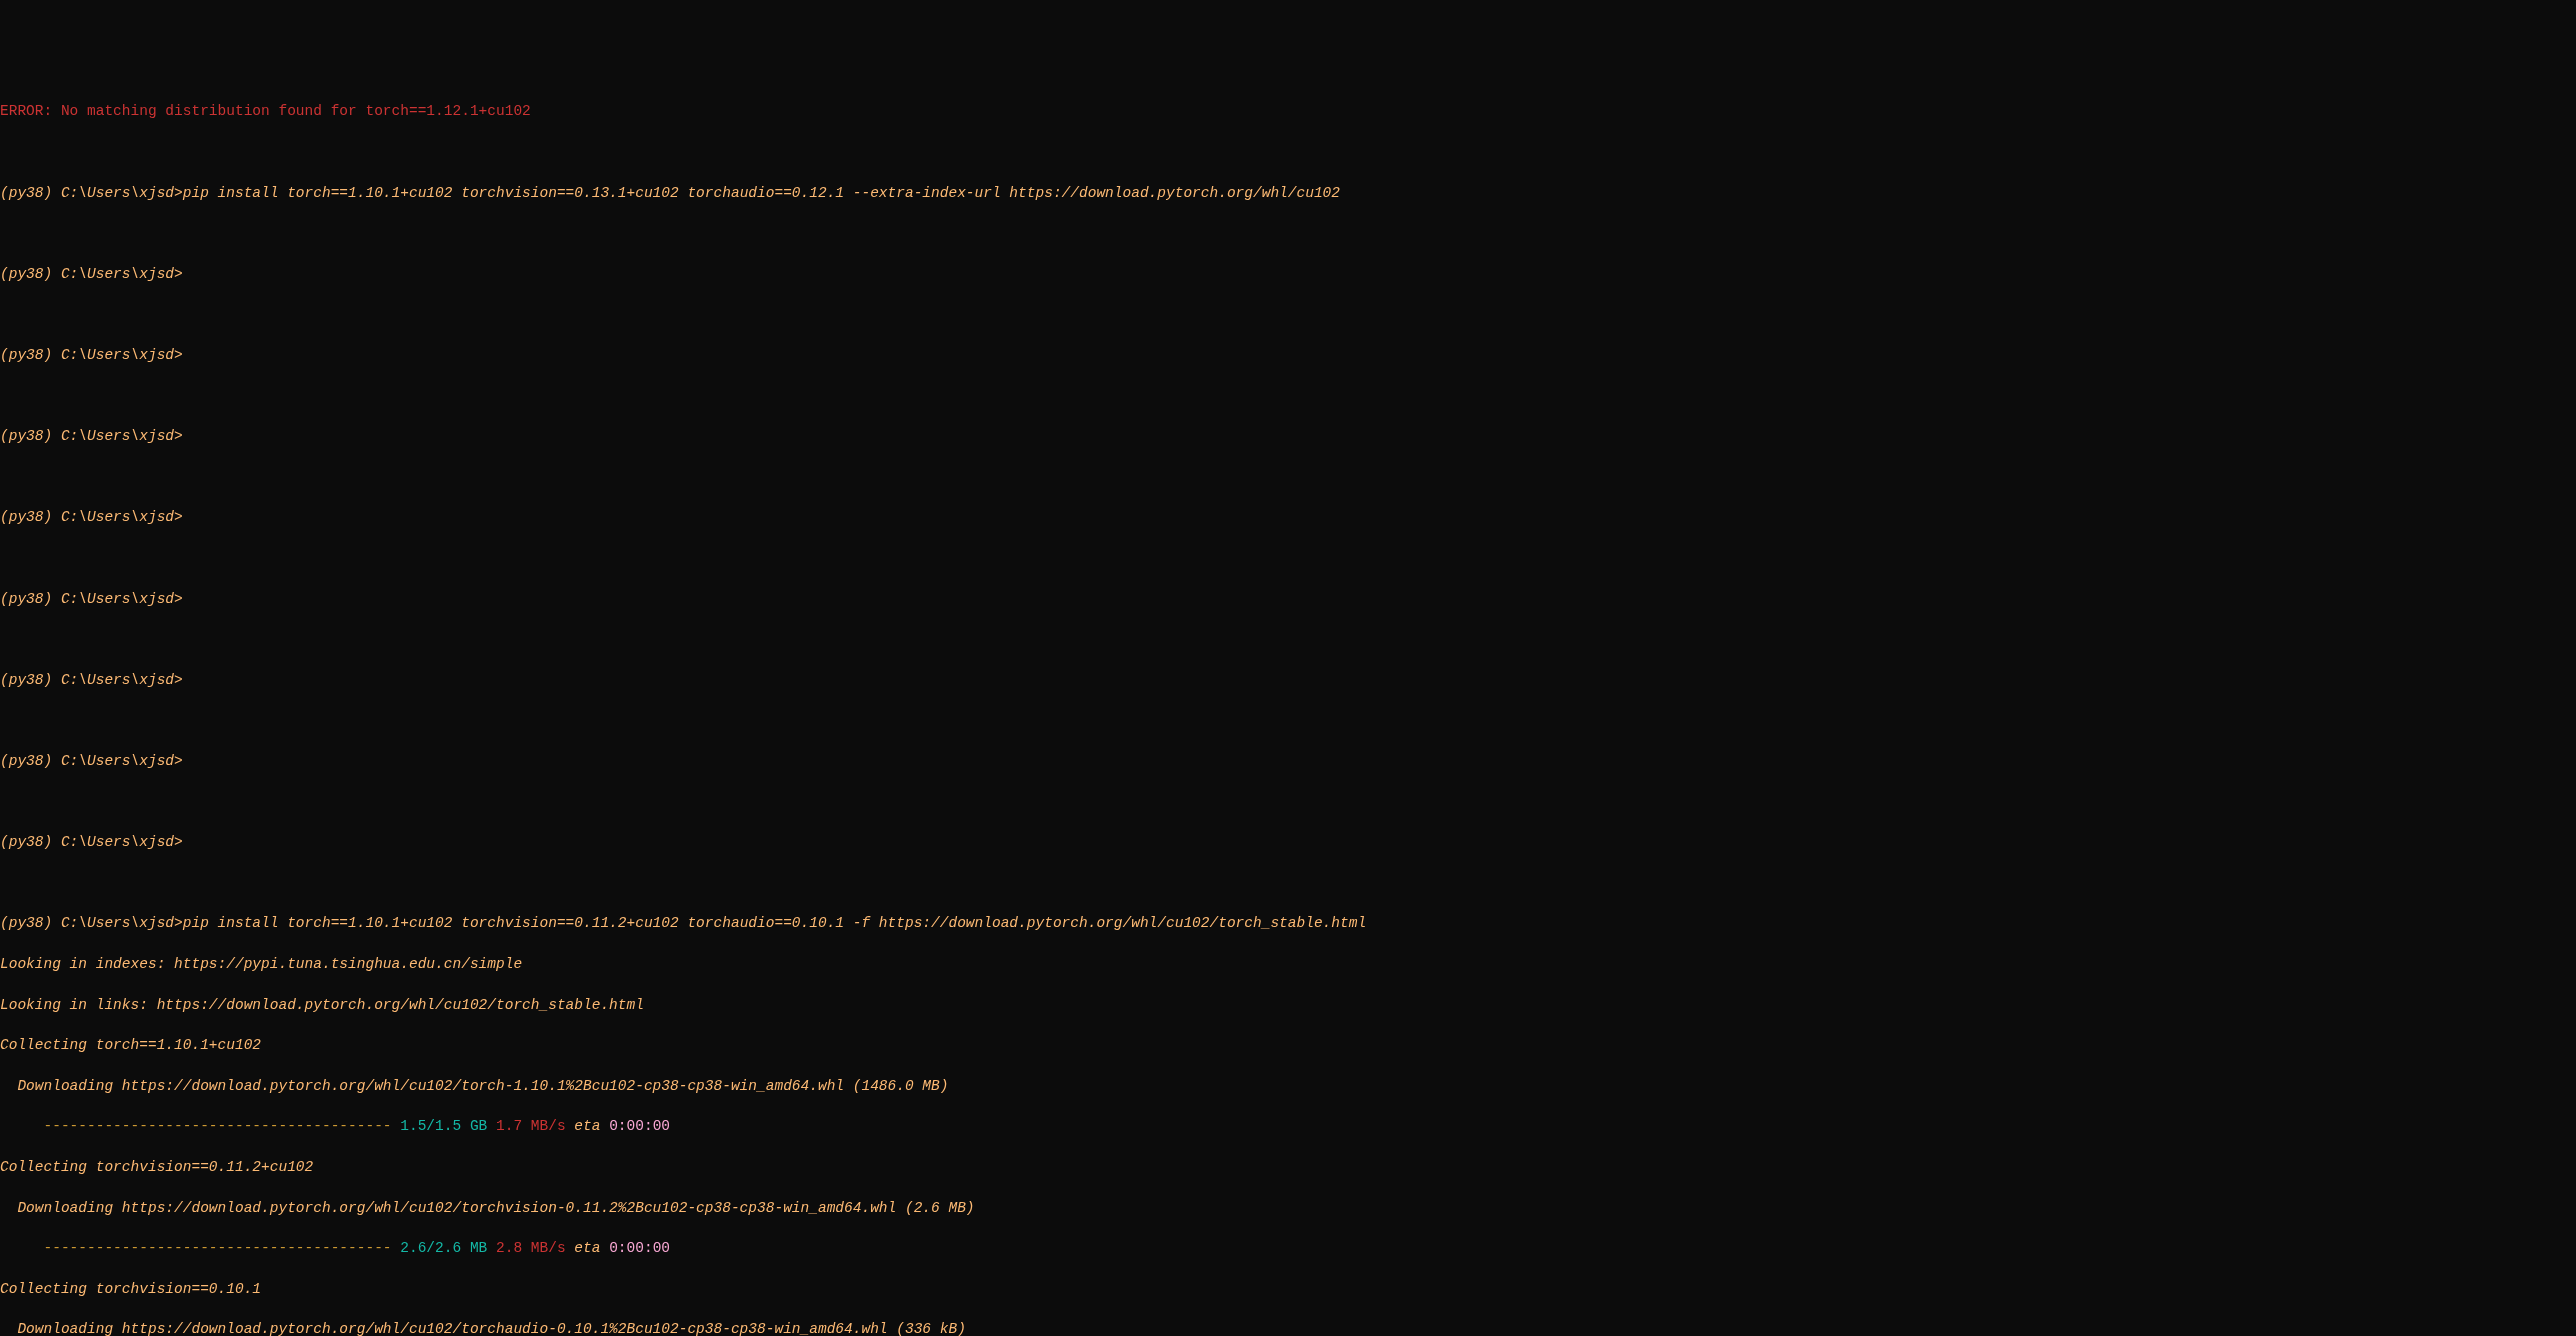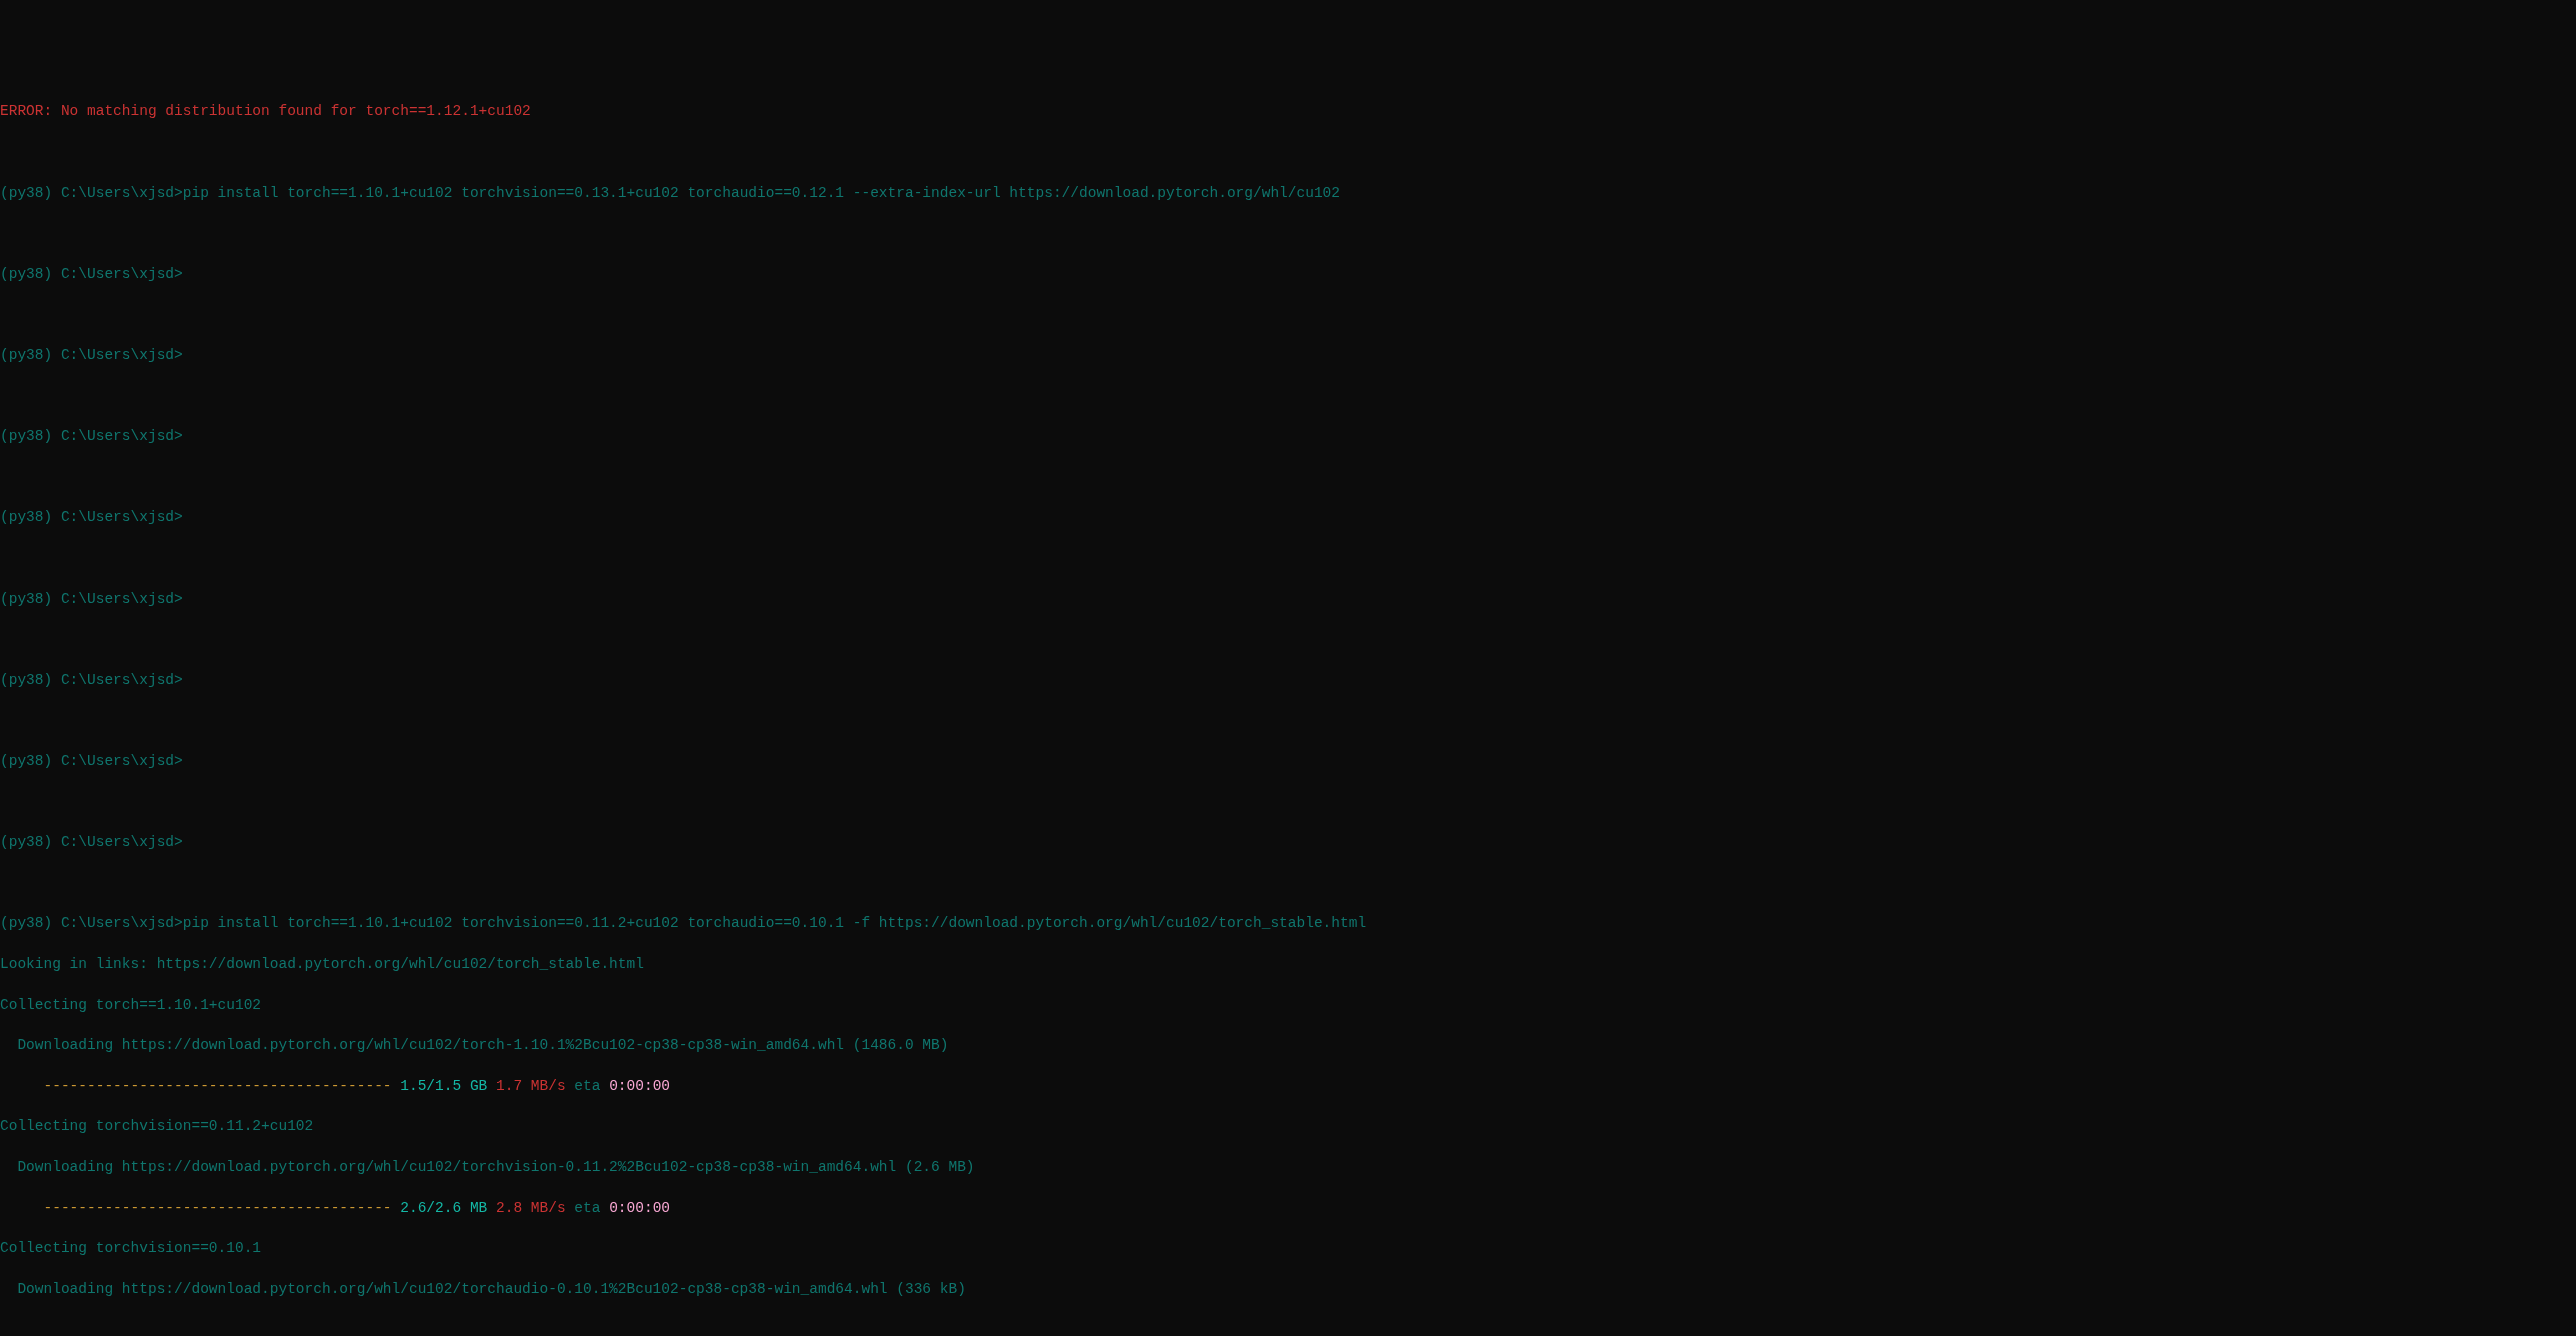--- a/index.html
+++ b/index.html
@@ -26,21 +26,22 @@
     .red {
       color: #cc3333;
     }
     .green {
       color: #14b8a6;
     }
     .blue {
       color: #f9a8d4;
     }
     .gray {
-      color: #0f766e;
+      color: #fdba74;
+      font-style: italic;
     }
     .orange {
       color: #cc9933;
     }
   </style>
 </head>
 <body>
 
 
 
@@ -59,20 +60,21 @@
 <div class="line"> </div>
 <div class="line gray">(py38) C:\Users\xjsd&gt;</div>
 <div class="line"> </div>
 <div class="line gray">(py38) C:\Users\xjsd&gt;</div>
 <div class="line"> </div>
 <div class="line gray">(py38) C:\Users\xjsd&gt;</div>
 <div class="line"> </div>
 <div class="line gray">(py38) C:\Users\xjsd&gt;</div>
 <div class="line"> </div>
 <div class="line"><span class="gray">(py38) C:\Users\xjsd&gt;</span><span class="gray">pip install torch==1.10.1+cu102 torchvision==0.11.2+cu102 torchaudio==0.10.1 -f https://download.pytorch.org/whl/cu102/torch_stable.html</span></div>
+<div class="line gray">Looking in indexes: https://pypi.tuna.tsinghua.edu.cn/simple</div>
 <div class="line gray">Looking in links: https://download.pytorch.org/whl/cu102/torch_stable.html</div>
 <div class="line gray">Collecting torch==1.10.1+cu102</div>
 <div class="line gray">  Downloading https://download.pytorch.org/whl/cu102/torch-1.10.1%2Bcu102-cp38-cp38-win_amd64.whl (1486.0 MB)</div>
 <div class="line"><span class="orange">     ---------------------------------------- </span><span class="green">1.5/1.5 GB</span><span class="red"> 1.7 MB/s</span><span class="gray"> eta </span><span class="blue">0:00:00</span></div>
 <div class="line gray">Collecting torchvision==0.11.2+cu102</div>
 <div class="line gray">  Downloading https://download.pytorch.org/whl/cu102/torchvision-0.11.2%2Bcu102-cp38-cp38-win_amd64.whl (2.6 MB)</div>
 <div class="line"><span class="orange">     ---------------------------------------- </span><span class="green">2.6/2.6 MB</span><span class="red"> 2.8 MB/s</span><span class="gray"> eta </span><span class="blue">0:00:00</span></div>
 <div class="line gray">Collecting torchvision==0.10.1</div>
 <div class="line gray">  Downloading https://download.pytorch.org/whl/cu102/torchaudio-0.10.1%2Bcu102-cp38-cp38-win_amd64.whl (336 kB)</div>
 

